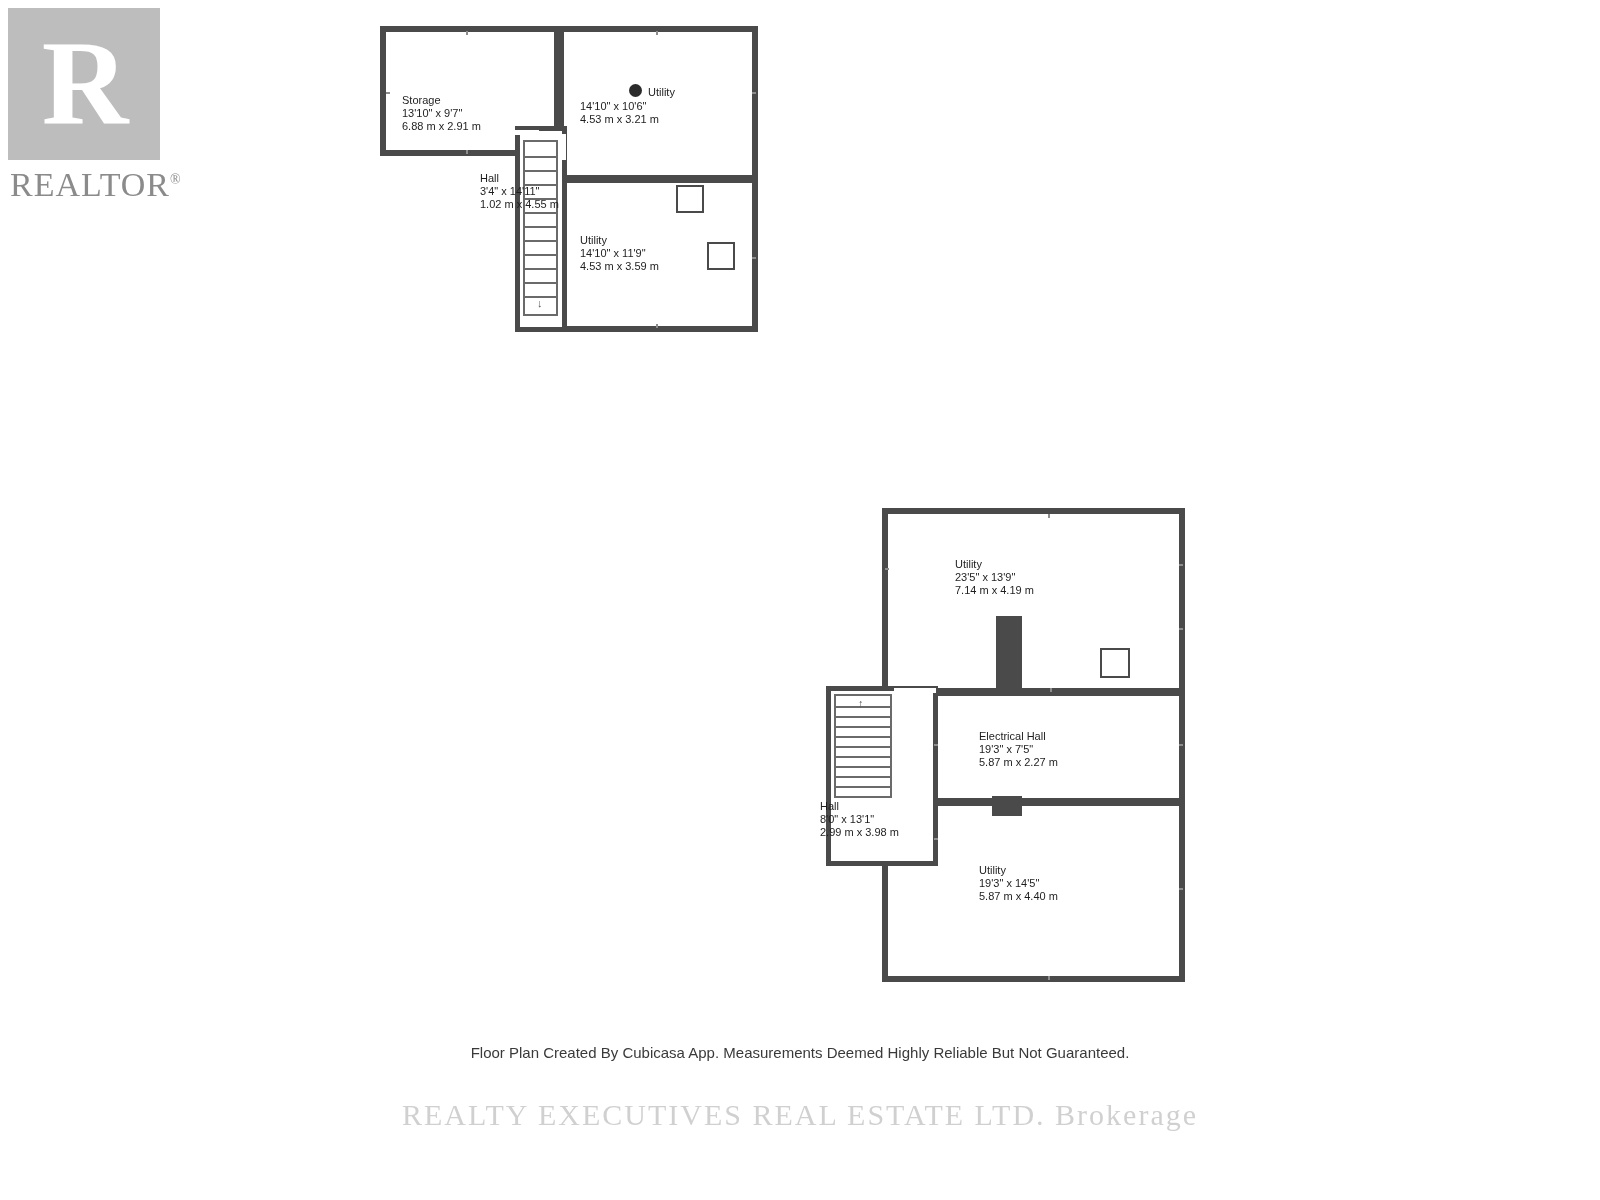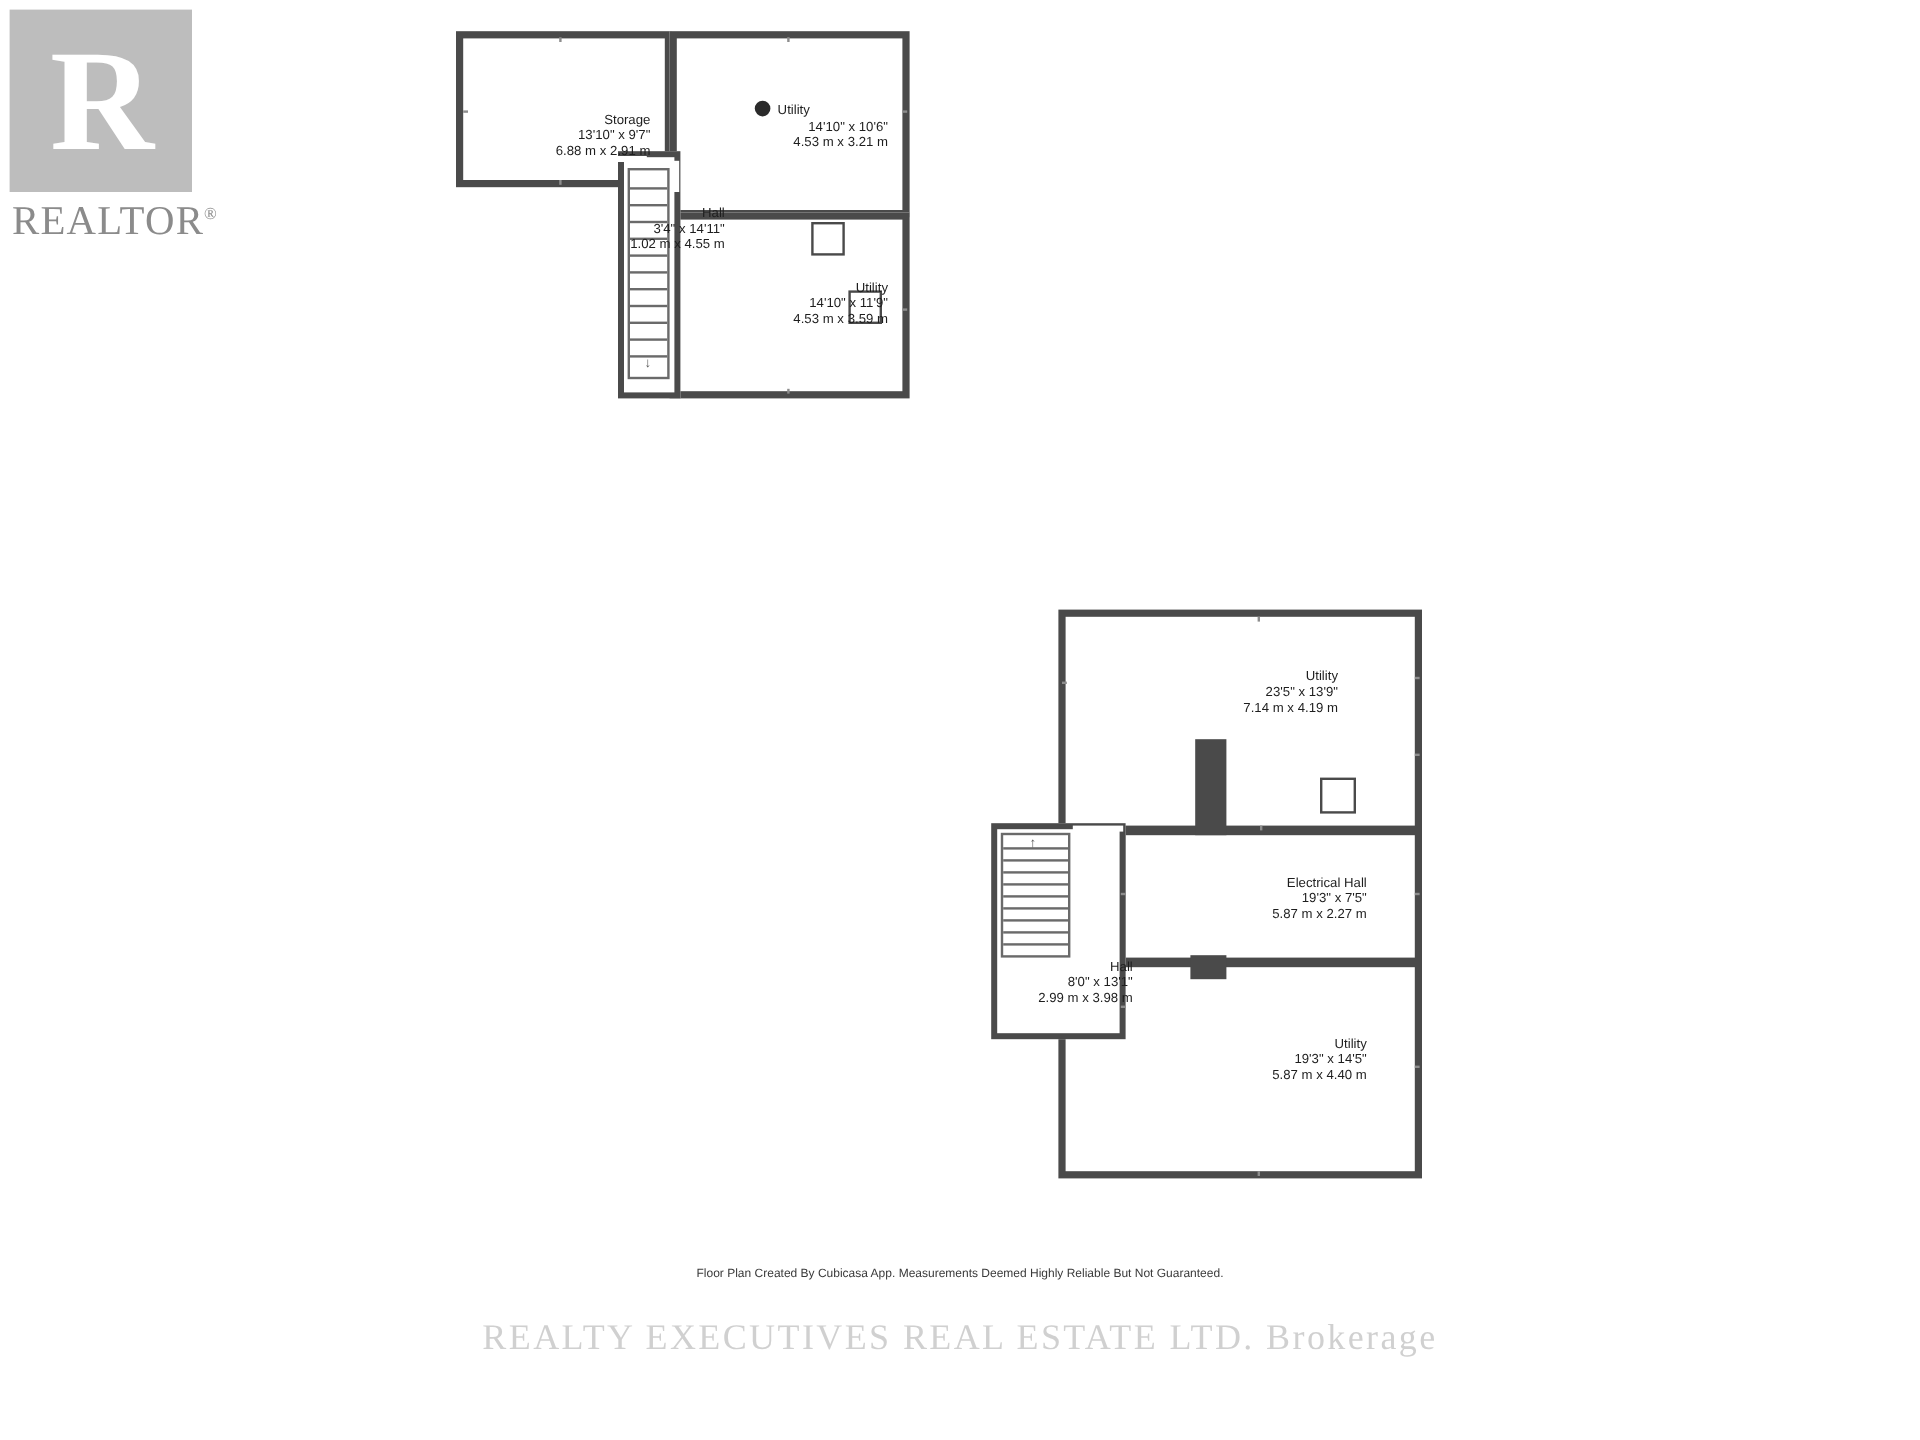--- a/index.html
+++ b/index.html
@@ -72,21 +72,21 @@
   }
   .room.thin {
     border-width: 5px;
   }
   .wall {
     position: absolute;
     background: #4a4a4a;
   }
   .label {
     position: absolute;
-    text-align: right;
+    text-align: left;
     font-size: 11px;
     line-height: 13px;
     color: #1e1e1e;
     white-space: nowrap;
   }
   .label .nm { display: block; }
   .label .d1 { display: block; }
   .label .d2 { display: block; }
 
   .dot {
@@ -142,22 +142,22 @@
   .totals .t-main {
     font-size: 19px;
     font-weight: bold;
     margin-bottom: 4px;
   }
   .totals .t-line {
     font-size: 16.5px;
     line-height: 22px;
   }
   .totals .t-foot {
-    margin-top: 28px;
-    font-size: 10px;
+    margin-top: 16px;
+    font-size: 15px;
     color: #3a3a3a;
   }
 
   
   .watermark {
     position: absolute;
     left: 0;
     right: 0;
     top: 1098px;
     text-align: center;

